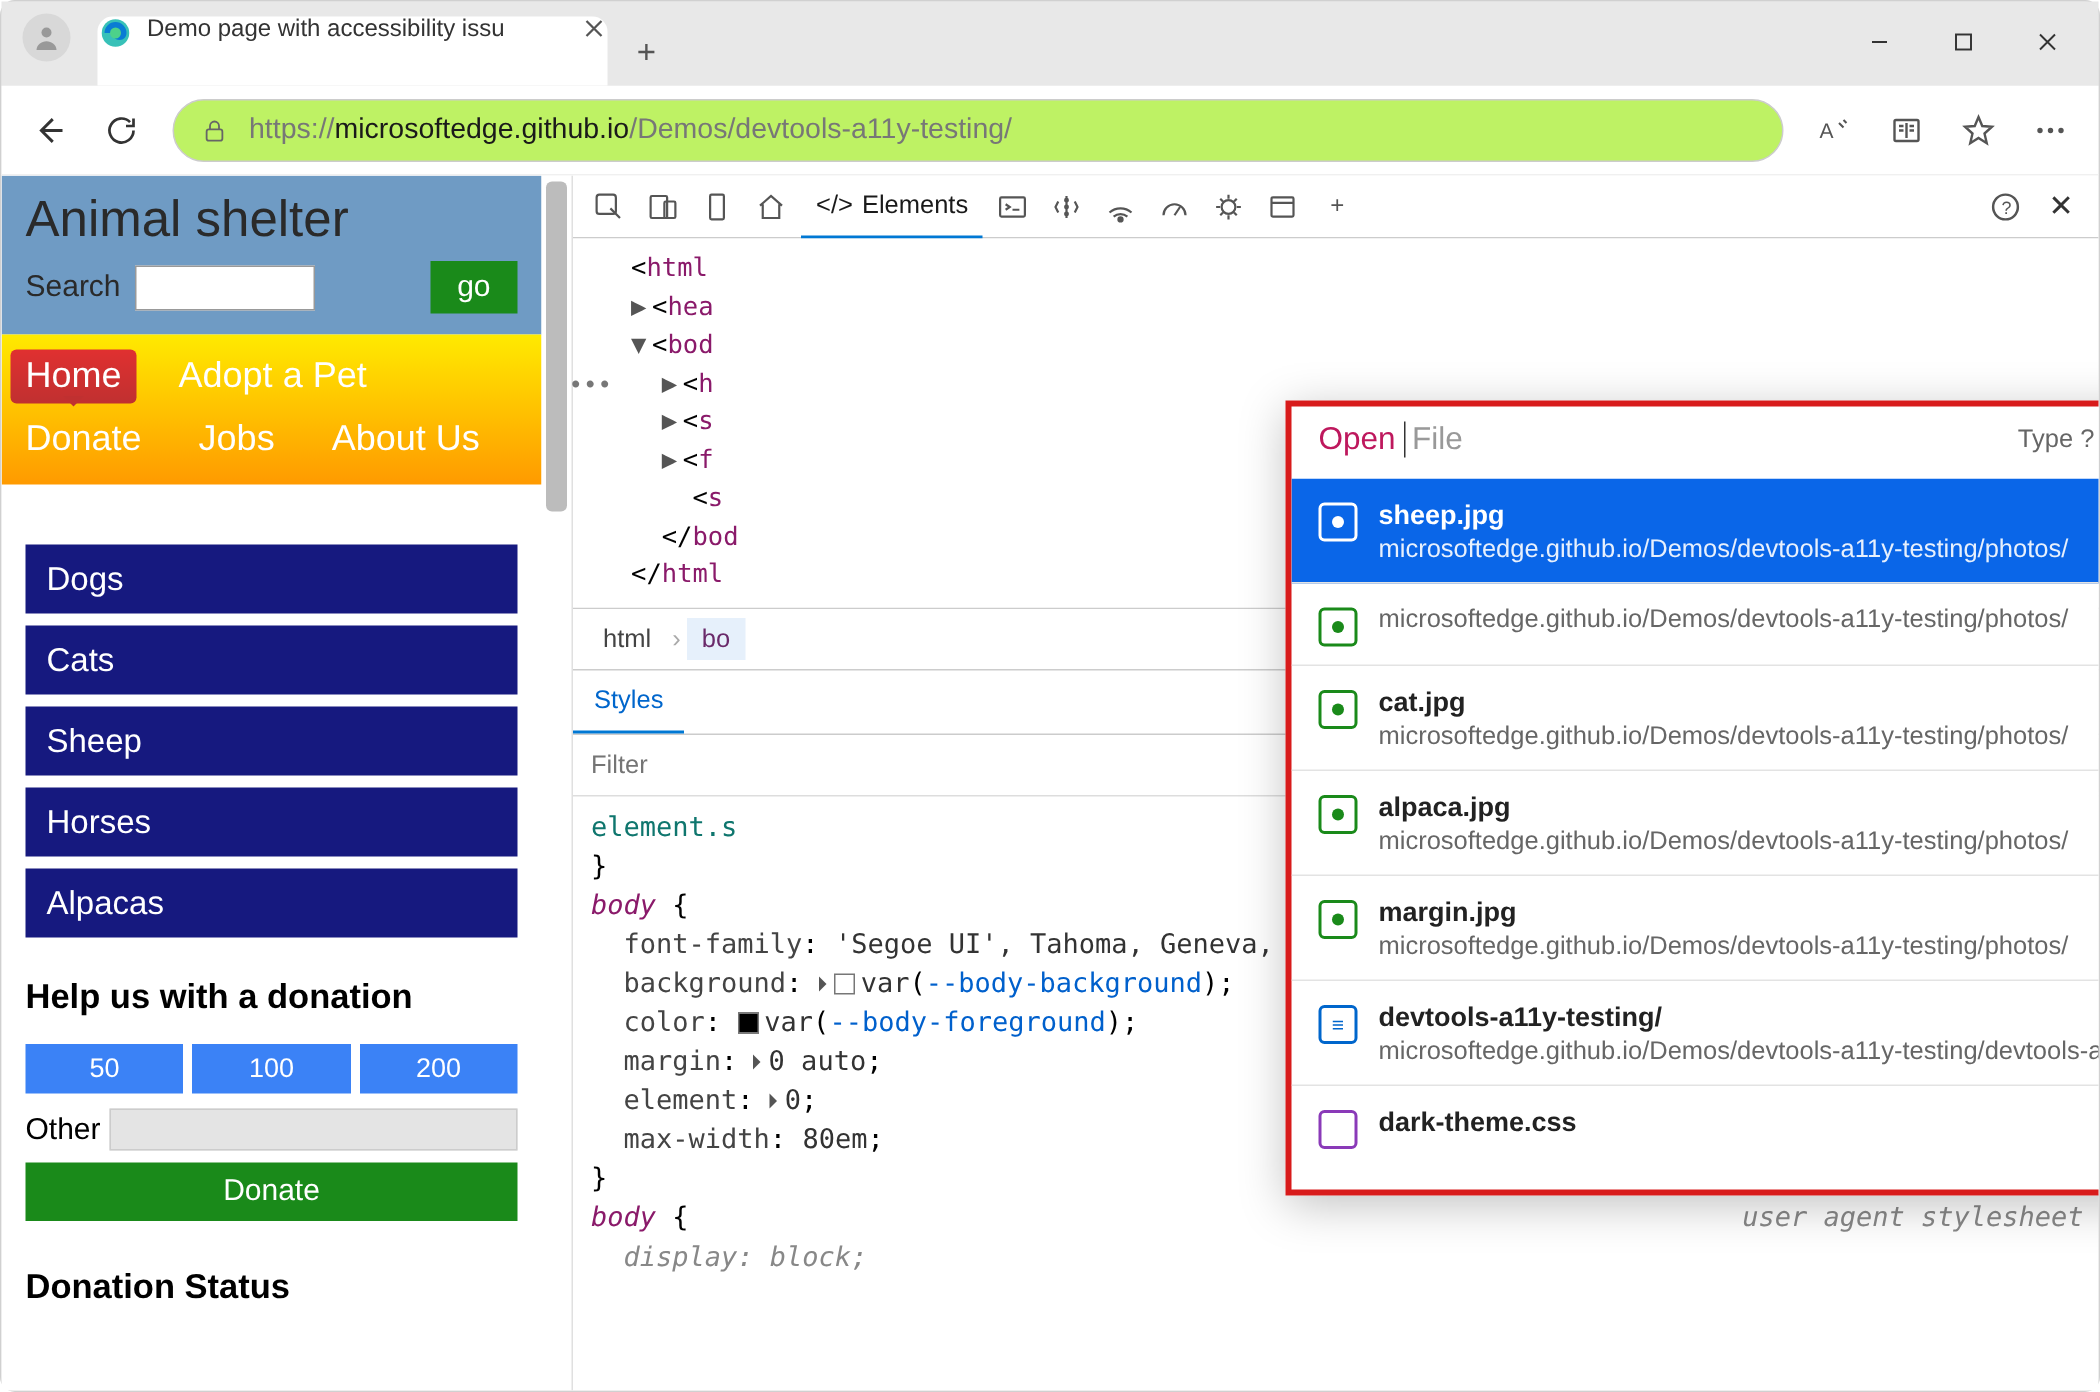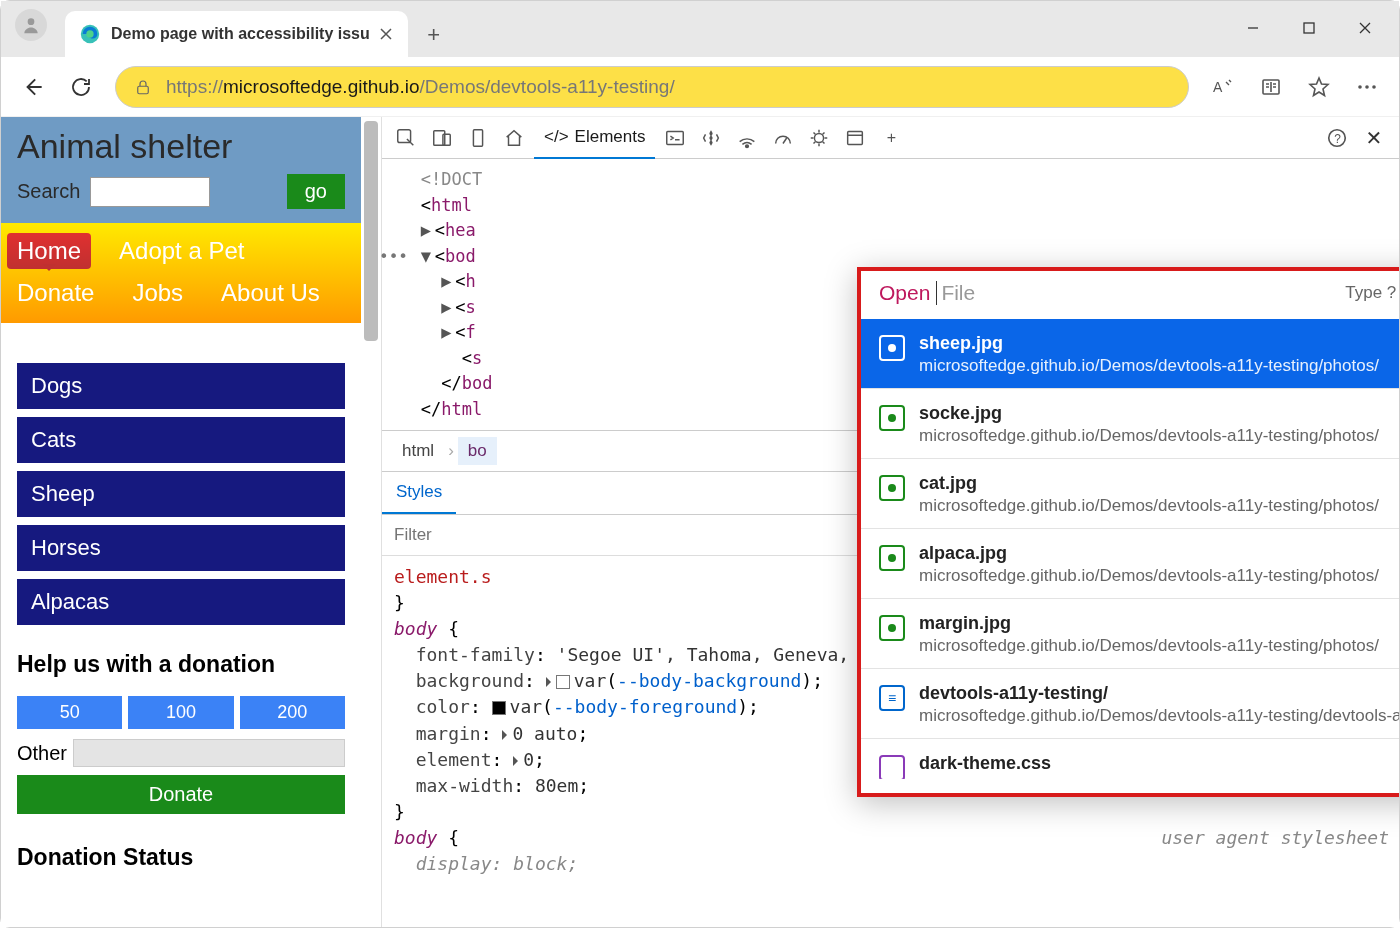--- a/index.html
+++ b/index.html
@@ -2,31 +2,31 @@
 <html><head>
 <meta charset="utf-8">
 <style>
   * { box-sizing: border-box; margin: 0; padding: 0; }
   html, body { width: 1400px; height: 928px; font-family: 'Segoe UI', Tahoma, Geneva, Verdana, sans-serif; overflow: hidden; background: #fff; }
   .window { width: 1400px; height: 928px; border: 1px solid #d0d0d0; border-radius: 10px; display: flex; flex-direction: column; background: #e8e8e8; }
   
   .titlebar { height: 56px; display: flex; align-items: flex-end; background: #e8e8e8; position: relative; }
   .avatar { width: 32px; height: 32px; border-radius: 50%; background: #d8d8d8; margin: 0 18px 8px 14px; align-self: center; display:flex; align-items:center; justify-content:center;}
   .avatar svg { width: 20px; height: 20px; fill: #999; }
-  .tab { height: 46px; background: #fff; border-radius: 10px 10px 0 0; display: flex; align-items: center; padding: 0 14px; min-width: 340px; position: relative; font-weight: bold; }
+  .tab { height: 46px; background: #fff; border-radius: 10px 10px 0 0; display: flex; padding: 0 1px; min-width: 340px; position: relative; }
   .tab .favicon { width: 22px; height: 22px; margin-right: 10px; }
   .tab-title { font-size: 16px; color: #333; white-space: nowrap; overflow: hidden; text-overflow: clip; flex: 1; }
   .tab-close { width: 16px; height: 16px; color: #555; margin-left: 8px; }
   .newtab { width: 40px; height: 40px; display: flex; align-items: center; justify-content: center; color: #555; font-size: 22px; margin-left: 6px; margin-bottom: 2px;}
   .win-controls { position: absolute; right: 6px; top: 6px; display: flex; gap: 0; }
   .win-btn { width: 56px; height: 42px; display: flex; align-items: center; justify-content: center; color: #333; font-size: 16px; }
   
   .addrbar { height: 60px; background: #fff; display: flex; align-items: center; padding: 0 10px; border-bottom: 1px solid #f0f0f0; gap: 4px; }
   .addr-btn { width: 44px; height: 44px; display: flex; align-items: center; justify-content: center; color: #444; border-radius: 4px; }
-  .addr-field { flex: 1; height: 42px; border: 1px solid #ccc; border-radius: 21px; display: flex; align-items: center; padding: 0 18px; background: #fde047; margin: 0 8px;}
+  .addr-field { flex: 1; height: 42px; border: 1px solid #ccc; border-radius: 21px; display: flex; align-items: center; padding: 0 18px; background: #bef264; margin: 0 8px;}
   .lock { width: 18px; height: 18px; margin-right: 14px; color: #666; }
   .url { font-size: 19px; color: #777; }
   .url b { color: #1a1a1a; font-weight: 400; }
   
   .content { flex: 1; display: flex; overflow: hidden; background:#fff; }
   
   .page-wrap { width: 381px; position: relative; border-right: 1px solid #e0e0e0; }
   .page { width: 360px; height: 100%; overflow: hidden; }
   .page-scroll { position: absolute; right: 3px; top: 4px; width: 14px; height: 220px; background: #bcbcbc; border-radius: 4px; }
   .hdr { background: #6f9bc4; padding: 10px 16px 14px; }
@@ -68,21 +68,21 @@
   .crumbs .c { padding: 4px 10px; }
   .crumbs .sel { background: #e6f0fb; color: #6a2a6a; }
   .crumbs .c1 { color: #444; }
   .crumbs .chev { color:#aaa; }
   .styles-tabs { display:flex; border-bottom:1px solid #ccc; }
   .styles-tabs .st { padding: 10px 14px; font-size: 17px; color: #0066cc; border-bottom: 2px solid #0078d4; }
   .filter-row { display:flex; border-bottom:1px solid #ddd; align-items:center;}
   .filter-row input { flex:1; border:none; padding: 10px 12px; font-size: 17px; color:#888; outline:none;}
   .filter-tog { width:44px; height:36px; display:flex; align-items:center; justify-content:center; border-left:1px solid #ddd; border-right:1px solid #ddd; color:#555;}
   .styles-body { padding: 8px 12px 20px; font-family: Consolas, monospace; font-size: 18px; line-height: 1.45; position:relative;}
-  .styles-body .sel1 { color: #b91c1c; }
+  .styles-body .sel1 { color: #0f766e; }
   .styles-body .sel2 { color: #8a1a6a; }
   .prop { color: #444; }
   .val { color: #333; }
   .vvar { color: #0060cc; }
   .link { color: #0066cc; text-decoration: underline; position:absolute; right:10px; }
   .uas { color:#888; font-style: italic; position:absolute; right:10px;}
   .swatch { display:inline-block; width:14px; height:14px; border:1px solid #777; vertical-align:middle; margin-right:4px;}
   .swatch.black { background:#000; }
   .tri { display:inline-block; width:0; height:0; border:5px solid transparent; border-left-color:#555; vertical-align:middle;}
 
@@ -315,21 +315,20 @@
             <svg width="22" height="22" viewBox="0 0 24 24" fill="none" stroke="#555" stroke-width="1.8">
               <circle cx="12" cy="12" r="9"></circle>
               <text x="9" y="17" font-size="13" fill="#555" stroke="none">?</text>
             </svg>
           </div>
         <div class="dt-close">✕</div>
       </div>
 
       <div class="dom-panel">
         <span class="dots">•••</span>
-<div class="line">   <span class="doctype">&lt;!DOCT</span></div>
 <div class="line">   &lt;<span class="tg">html</span></div>
 <div class="line">   <span class="arrow">▶</span>&lt;<span class="tg">hea</span></div>
 <div class="line">   <span class="arrow">▼</span>&lt;<span class="tg">bod</span></div>
 <div class="line">     <span class="arrow">▶</span>&lt;<span class="tg">h</span></div>
 <div class="line">     <span class="arrow">▶</span>&lt;<span class="tg">s</span></div>
 <div class="line">     <span class="arrow">▶</span>&lt;<span class="tg">f</span></div>
 <div class="line">       &lt;<span class="tg">s</span></div>
 <div class="line">     &lt;/<span class="tg">bod</span></div>
 <div class="line">   &lt;/<span class="tg">html</span></div>
       </div>
@@ -383,21 +382,20 @@
               <div class="cmd-item sel">
                 <div class="ci-icon"></div>
     <div class="ci-text">
       <div class="ci-name">sheep.jpg</div>
       <div class="ci-sub">microsoftedge.github.io/Demos/devtools-a11y-testing/photos/</div>
     </div>
               </div>
               <div class="cmd-item">
                 <div class="ci-icon"></div>
     <div class="ci-text">
-      <div class="ci-name">socke.jpg</div>
       <div class="ci-sub">microsoftedge.github.io/Demos/devtools-a11y-testing/photos/</div>
     </div>
               </div>
               <div class="cmd-item">
                 <div class="ci-icon"></div>
     <div class="ci-text">
       <div class="ci-name">cat.jpg</div>
       <div class="ci-sub">microsoftedge.github.io/Demos/devtools-a11y-testing/photos/</div>
     </div>
               </div>

